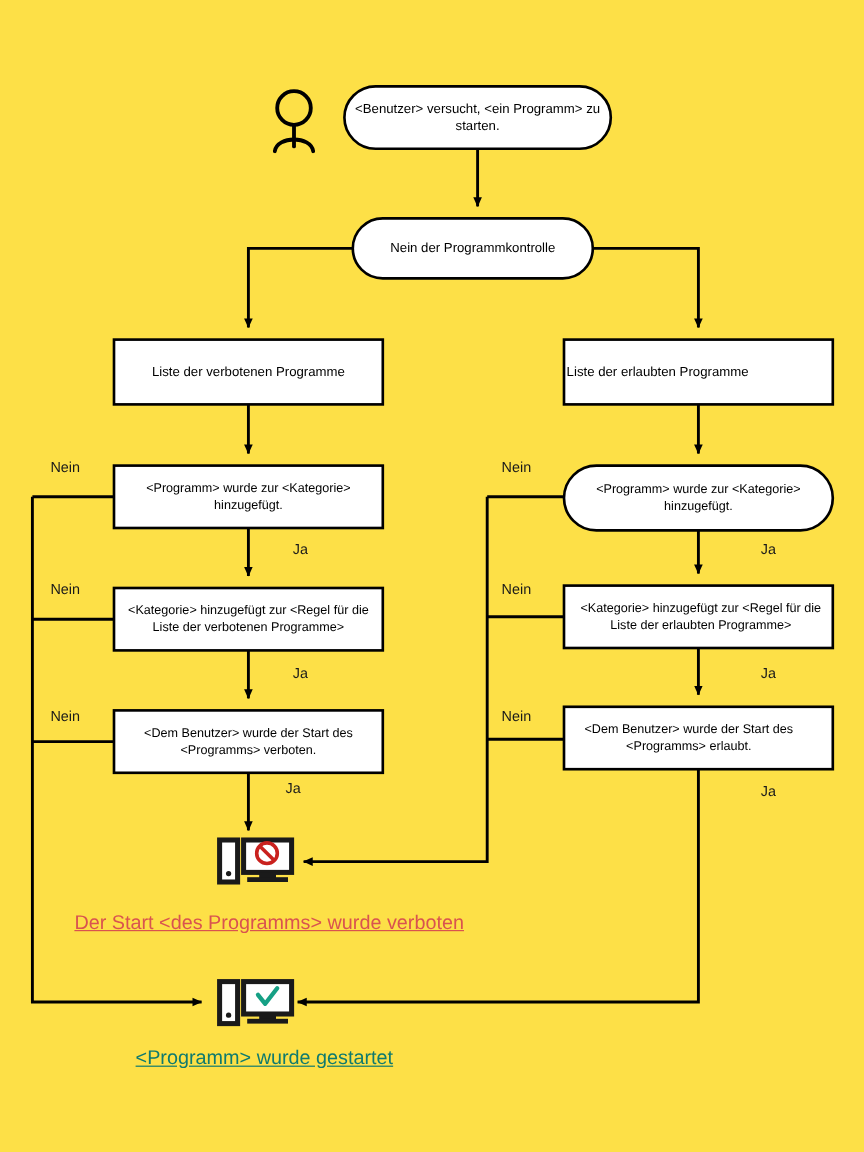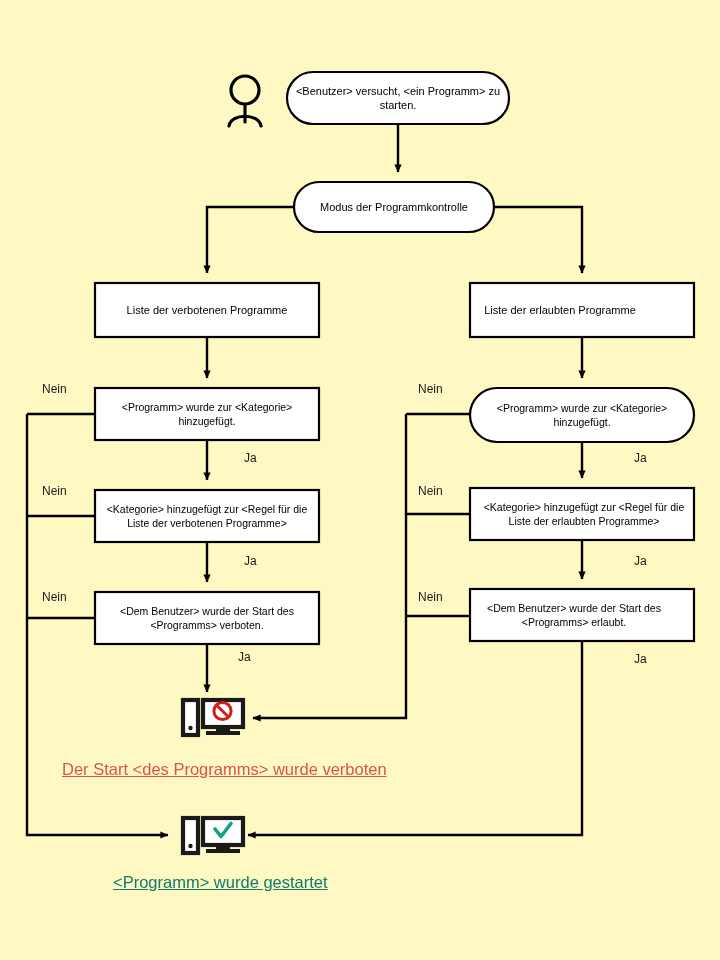--- a/index.html
+++ b/index.html
@@ -4,21 +4,21 @@
 <style>
   html, body {
     margin: 0;
     padding: 0;
     background: #ffffff;
   }
   #page {
     position: relative;
     width: 720px;
     height: 960px;
-    background: #fef9c3;
+    background: #fde047;
     font-family: "Liberation Sans", sans-serif;
     overflow: hidden;
   }
   svg.layer {
     position: absolute;
     left: 0;
     top: 0;
     width: 720px;
     height: 960px;
   }
@@ -148,25 +148,25 @@
       <rect x="203" y="818" width="40" height="27" fill="#ffffff" stroke="#1a1a1a" stroke-width="4.2"></rect>
       <rect x="216" y="845" width="14" height="5" fill="#1a1a1a"></rect>
       <rect x="206" y="849" width="34" height="4" fill="#1a1a1a"></rect>
 
       <path d="M215,829 L221,836.5 L231,823.5" fill="none" stroke="#16a085" stroke-width="3.6" stroke-linecap="round" stroke-linejoin="round"></path>
     </g>
   </svg>
 
   <div class="node-text bigger" style="left:287px; top:72px; width:222px; height:52px;">&lt;Benutzer&gt; versucht, &lt;ein Programm&gt;  zu starten.</div>
 
-  <div class="node-text bigger" style="left:294px; top:182px; width:200px; height:50px;">Modus der Programmkontrolle</div>
+  <div class="node-text bigger" style="left:294px; top:182px; width:200px; height:50px;">Nein der Programmkontrolle</div>
 
   <div class="node-text bigger" style="left:95px; top:283px; width:224px; height:54px;">Liste der verbotenen Programme</div>
 
-  <div class="node-text bigger" style="left:470px; top:283px; width:180px; height:54px;">Liste der erlaubten Programme</div>
+  <div class="node-text bigger" style="left:458px; top:283px; width:180px; height:54px;">Liste der erlaubten Programme</div>
 
   <div class="node-text" style="left:95px; top:388px; width:224px; height:52px;">&lt;Programm&gt;  wurde zur &lt;Kategorie&gt; hinzugefügt.</div>
 
   <div class="node-text" style="left:470px; top:388px; width:224px; height:54px;">&lt;Programm&gt;  wurde zur &lt;Kategorie&gt; hinzugefügt.</div>
 
   <div class="node-text" style="left:95px; top:490px; width:224px; height:52px;">&lt;Kategorie&gt; hinzugefügt zur &lt;Regel für die Liste der verbotenen Programme&gt;</div>
 
   <div class="node-text" style="left:470px; top:488px; width:224px; height:52px;padding-left:12px;">&lt;Kategorie&gt; hinzugefügt zur &lt;Regel für die Liste der erlaubten Programme&gt;</div>
 
   <div class="node-text" style="left:95px; top:592px; width:224px; height:52px;">&lt;Dem Benutzer&gt; wurde der Start des &lt;Programms&gt;  verboten.</div>

